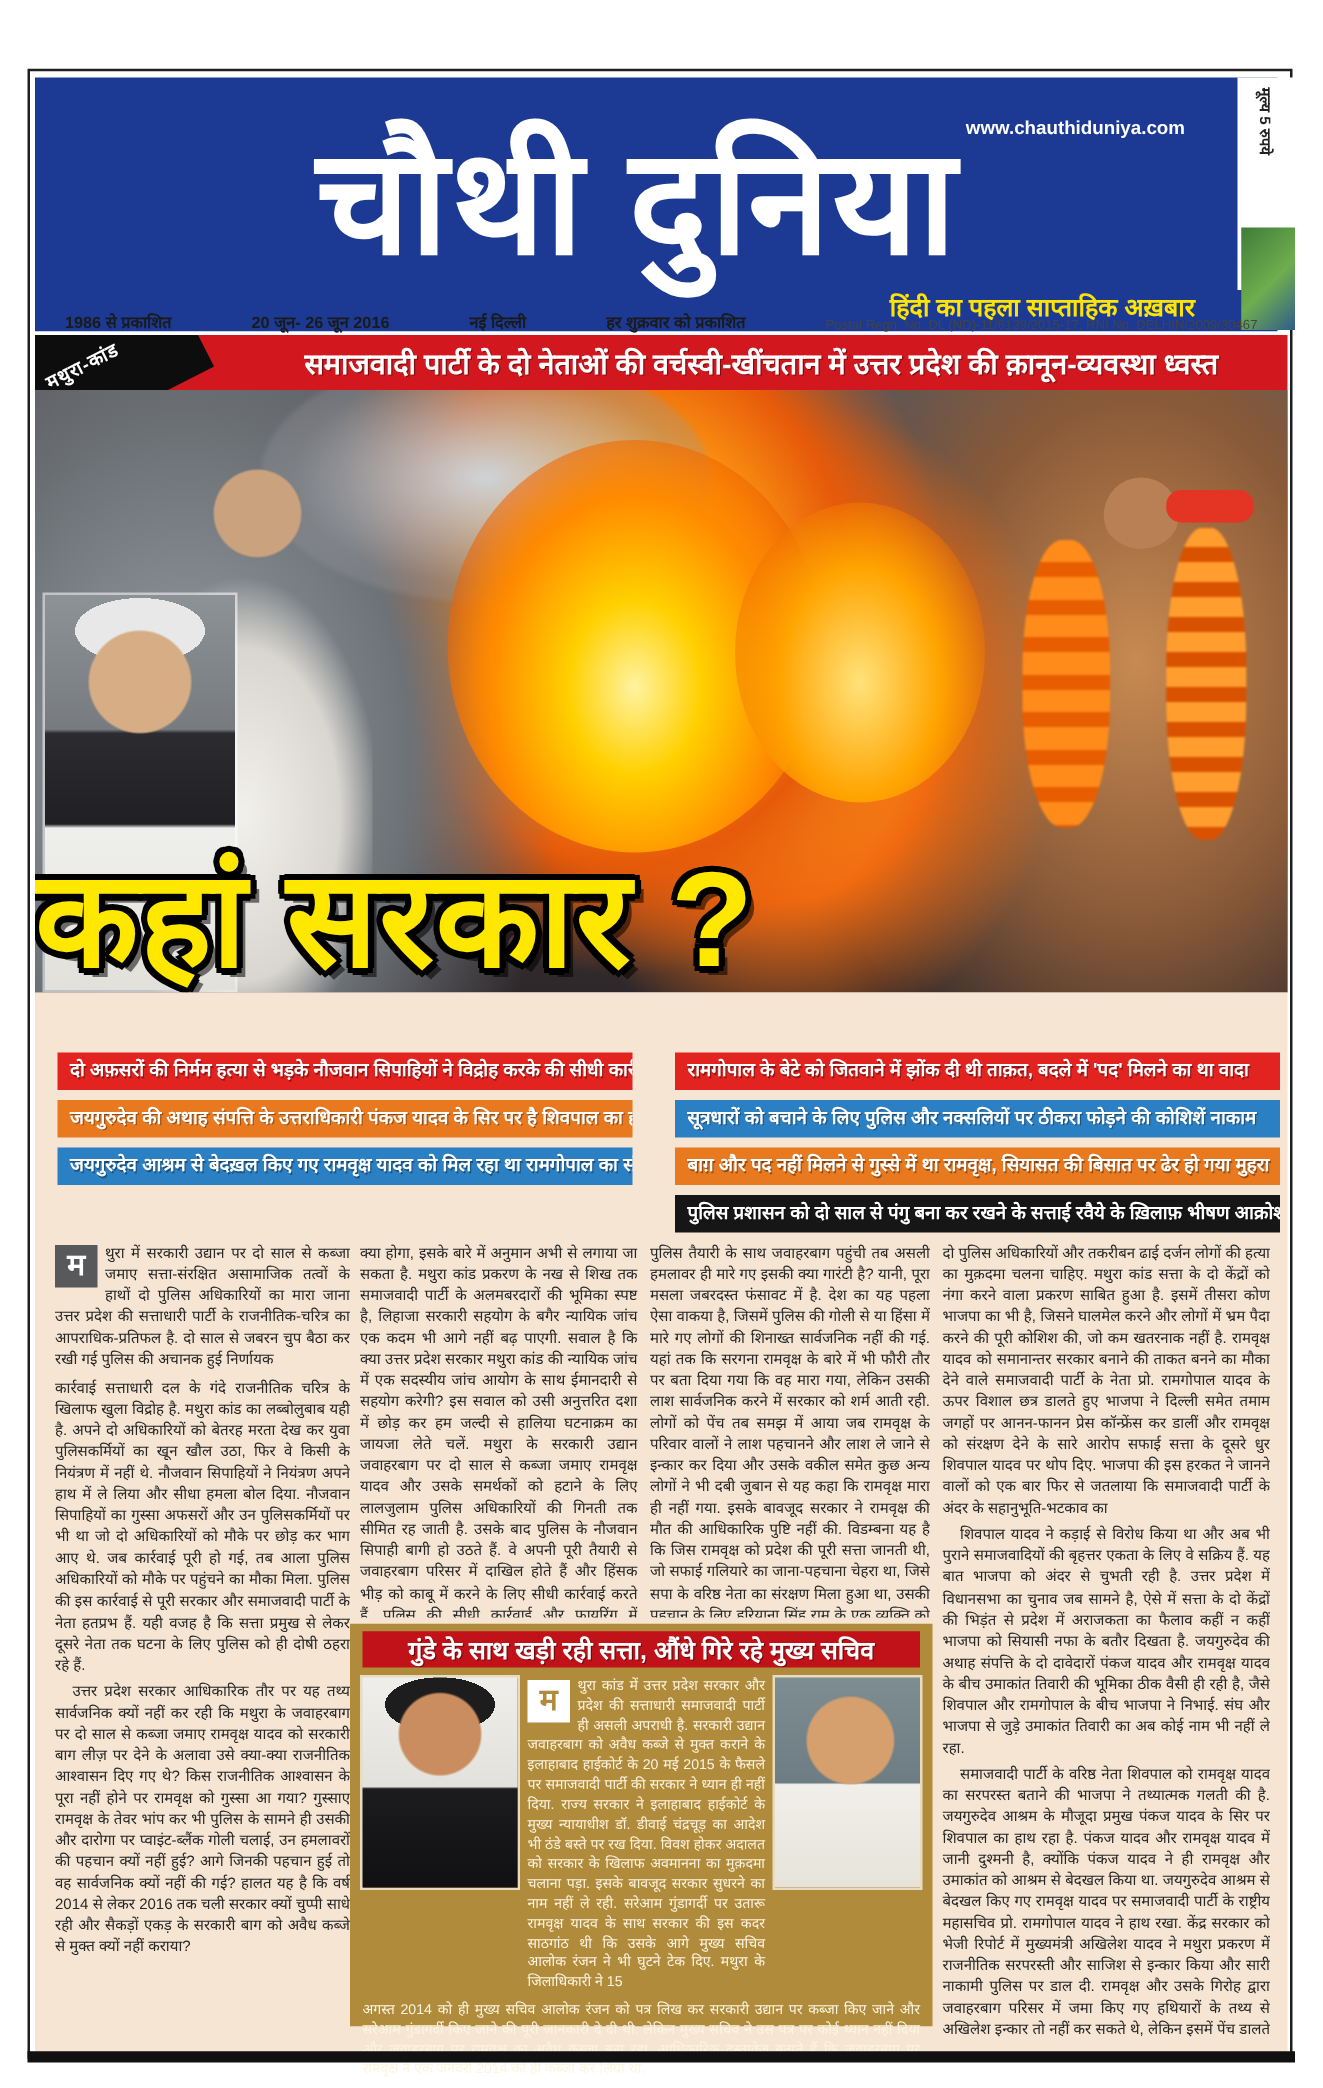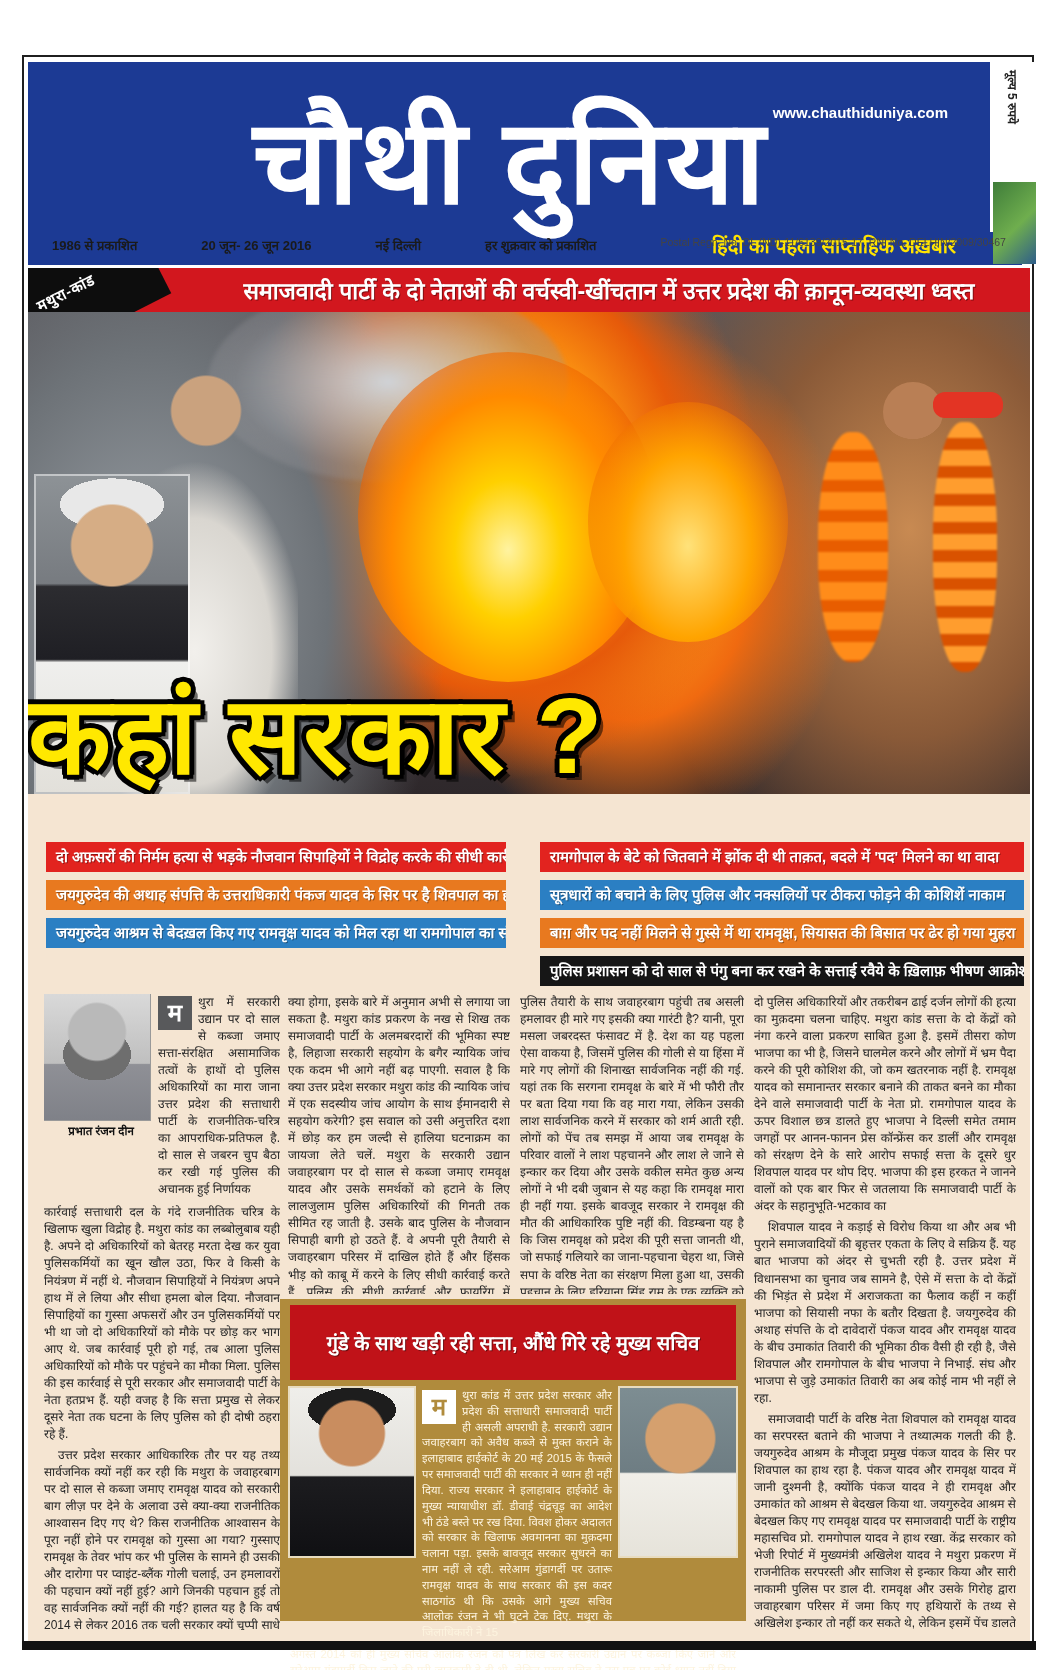--- a/index.html
+++ b/index.html
@@ -5,27 +5,27 @@
   html,body{margin:0;padding:0;background:#ffffff;}
   body{width:1058px;height:1670px;position:relative;font-family:"Liberation Sans",sans-serif;overflow:hidden;}
   .abs{position:absolute;}
   
   .page-frame{left:22px;top:55px;width:1012px;height:1592px;border:2px solid #1f1f1f;box-sizing:border-box;}
   .bottom-bar{left:22px;top:1641px;width:1014px;height:9px;background:#111;}
   
   .masthead{left:28px;top:62px;width:962px;height:203px;background:#1c3a94;overflow:hidden;padding-left:32px;}
   .mast-title{position:absolute;left:0;right:30px;top:-4px;bottom:0;display:flex;align-items:center;justify-content:center;
     color:#ffffff;font-size:118px;font-weight:900;letter-spacing:2px;line-height:1;}
-  .mast-site{position:absolute;right:74px;top:42px;color:#ffffff;font-size:15px;font-weight:bold;}
+  .mast-site{position:absolute;right:74px;top:32px;color:#ffffff;font-size:15px;font-weight:bold;}
   .mast-tagline{position:absolute;right:66px;bottom:6px;color:#ffe400;font-size:20px;font-weight:bold;}
   .price-strip{left:990px;top:62px;width:46px;height:170px;background:#ffffff;}
   .price-text{position:absolute;top:8px;left:14px;writing-mode:vertical-rl;font-size:12px;color:#222;font-weight:bold;}
   .corner-frag{left:993px;top:182px;width:43px;height:82px;background:linear-gradient(135deg,#3f7d3a,#6fae4e 55%,#2e5d8a);}
   
-  .infobar{left:28px;top:236px;width:1002px;height:30px;display:flex;align-items:flex-start;justify-content:space-between;
+  .infobar{left:28px;top:236px;width:1002px;height:30px;display:flex;align-items:flex-end;justify-content:space-between;
     padding:0 24px;box-sizing:border-box;font-size:13px;font-weight:bold;color:#1a1a1a;}
   .infobar .postal{font-size:10.5px;font-weight:normal;color:#444;}
   
   .banner{left:28px;top:268px;width:1002px;height:44px;background:#d2171e;overflow:hidden;}
   .banner-corner{position:absolute;left:-60px;top:-30px;width:190px;height:104px;background:#0d0d0d;transform:rotate(-27deg);}
   .banner-tag{position:absolute;left:6px;top:14px;transform:rotate(-27deg);color:#ffffff;font-size:15px;font-weight:bold;letter-spacing:1px;}
   .banner-headline{position:absolute;left:170px;right:10px;top:0;bottom:0;display:flex;align-items:center;justify-content:center;
     color:#ffffff;font-size:23px;font-weight:900;text-shadow:1px 1px 0 #7e0d10;}
   
   .collage{left:28px;top:312px;width:1002px;height:482px;overflow:hidden;
@@ -80,21 +80,21 @@
     background:
       radial-gradient(circle 30px at 50% 30%, #b9b9b9 0 28px, rgba(0,0,0,0) 30px),
       radial-gradient(ellipse 34px 26px at 50% 48%, #6e6e6e 0 100%, rgba(0,0,0,0) 100%),
       linear-gradient(180deg,#d9d9d9 0%,#bfbfbf 55%,#8f9096 56%,#7f8188 100%);
     box-shadow:0 0 0 1px #999;}
   .author-caption{font-size:11.5px;font-weight:bold;text-align:center;margin-top:3px;color:#111;}
   .dropcap{float:left;width:34px;height:34px;background:#58595b;color:#fff;font-size:24px;font-weight:bold;
     display:flex;align-items:center;justify-content:center;margin:2px 6px 0 0;}
   
   .goldbox{position:absolute;left:252px;top:505px;width:466px;height:322px;background:#b08b3c;box-sizing:border-box;padding:6px 10px;}
-  .gold-headline{background:#c01218;color:#ffffff;font-size:20px;font-weight:900;text-align:center;padding:24px 4px;margin-bottom:8px;
+  .gold-headline{background:#c01218;color:#ffffff;font-size:20px;font-weight:900;text-align:center;padding:1px 4px;margin-bottom:8px;
     text-shadow:1px 1px 0 #6e0a0e;}
   .gold-row{display:flex;gap:8px;}
   .gold-photo{flex:0 0 auto;}
   .photo-akhilesh{width:124px;height:168px;
     background:
       radial-gradient(circle 34px at 50% 27%, #c98d5f 0 32px, rgba(0,0,0,0) 34px),
       radial-gradient(ellipse 44px 22px at 50% 13%, #1d1d1d 0 100%, rgba(0,0,0,0) 100%),
       linear-gradient(180deg,#efeeea 0%,#e3e1dc 52%,#1c1c1f 53%,#101013 100%);
     box-shadow:0 0 0 2px #e8dcc0;}
   .photo-alok{width:116px;height:168px;
@@ -158,24 +158,20 @@
   <div class="strips-col strips-right">
     <div class="strip red">रामगोपाल के बेटे को जितवाने में झोंक दी थी ताक़त, बदले में 'पद' मिलने का था वादा</div>
     <div class="strip blue">सूत्रधारों को बचाने के लिए पुलिस और नक्सलियों पर ठीकरा फोड़ने की कोशिशें नाकाम</div>
     <div class="strip orange">बाग़ और पद नहीं मिलने से गुस्से में था रामवृक्ष, सियासत की बिसात पर ढेर हो गया मुहरा</div>
     <div class="strip black">पुलिस प्रशासन को दो साल से पंगु बना कर रखने के सत्ताई रवैये के ख़िलाफ़ भीषण आक्रोश</div>
   </div>
 
   <div class="col col1 bodytext">
     <div class="author-wrap">
       <div>
-        <div class="author-photo"></div>
-        <div class="author-caption">प्रभात रंजन दीन</div>
-      </div>
-      <div>
         <span class="dropcap">म</span>
         <span>थुरा में सरकारी उद्यान पर दो साल से कब्जा जमाए सत्ता-संरक्षित असामाजिक तत्वों के हाथों दो पुलिस अधिकारियों का मारा जाना उत्तर प्रदेश की सत्ताधारी पार्टी के राजनीतिक-चरित्र का आपराधिक-प्रतिफल है. दो साल से जबरन चुप बैठा कर रखी गई पुलिस की अचानक हुई निर्णायक</span>
       </div>
     </div>
     <p class="first">कार्रवाई सत्ताधारी दल के गंदे राजनीतिक चरित्र के खिलाफ खुला विद्रोह है. मथुरा कांड का लब्बोलुबाब यही है. अपने दो अधिकारियों को बेतरह मरता देख कर युवा पुलिसकर्मियों का खून खौल उठा, फिर वे किसी के नियंत्रण में नहीं थे. नौजवान सिपाहियों ने नियंत्रण अपने हाथ में ले लिया और सीधा हमला बोल दिया. नौजवान सिपाहियों का गुस्सा अफसरों और उन पुलिसकर्मियों पर भी था जो दो अधिकारियों को मौके पर छोड़ कर भाग आए थे. जब कार्रवाई पूरी हो गई, तब आला पुलिस अधिकारियों को मौके पर पहुंचने का मौका मिला. पुलिस की इस कार्रवाई से पूरी सरकार और समाजवादी पार्टी के नेता हतप्रभ हैं. यही वजह है कि सत्ता प्रमुख से लेकर दूसरे नेता तक घटना के लिए पुलिस को ही दोषी ठहरा रहे हैं.</p>
     <p>उत्तर प्रदेश सरकार आधिकारिक तौर पर यह तथ्य सार्वजनिक क्यों नहीं कर रही कि मथुरा के जवाहरबाग पर दो साल से कब्जा जमाए रामवृक्ष यादव को सरकारी बाग लीज़ पर देने के अलावा उसे क्या-क्या राजनीतिक आश्वासन दिए गए थे? किस राजनीतिक आश्वासन के पूरा नहीं होने पर रामवृक्ष को गुस्सा आ गया? गुस्साए रामवृक्ष के तेवर भांप कर भी पुलिस के सामने ही उसकी और दारोगा पर प्वाइंट-ब्लैंक गोली चलाई, उन हमलावरों की पहचान क्यों नहीं हुई? आगे जिनकी पहचान हुई तो वह सार्वजनिक क्यों नहीं की गई? हालत यह है कि वर्ष 2014 से लेकर 2016 तक चली सरकार क्यों चुप्पी साधे रही और सैकड़ों एकड़ के सरकारी बाग को अवैध कब्जे से मुक्त क्यों नहीं कराया?</p>
 
   </div>
 
   <div class="col col2 bodytext">

